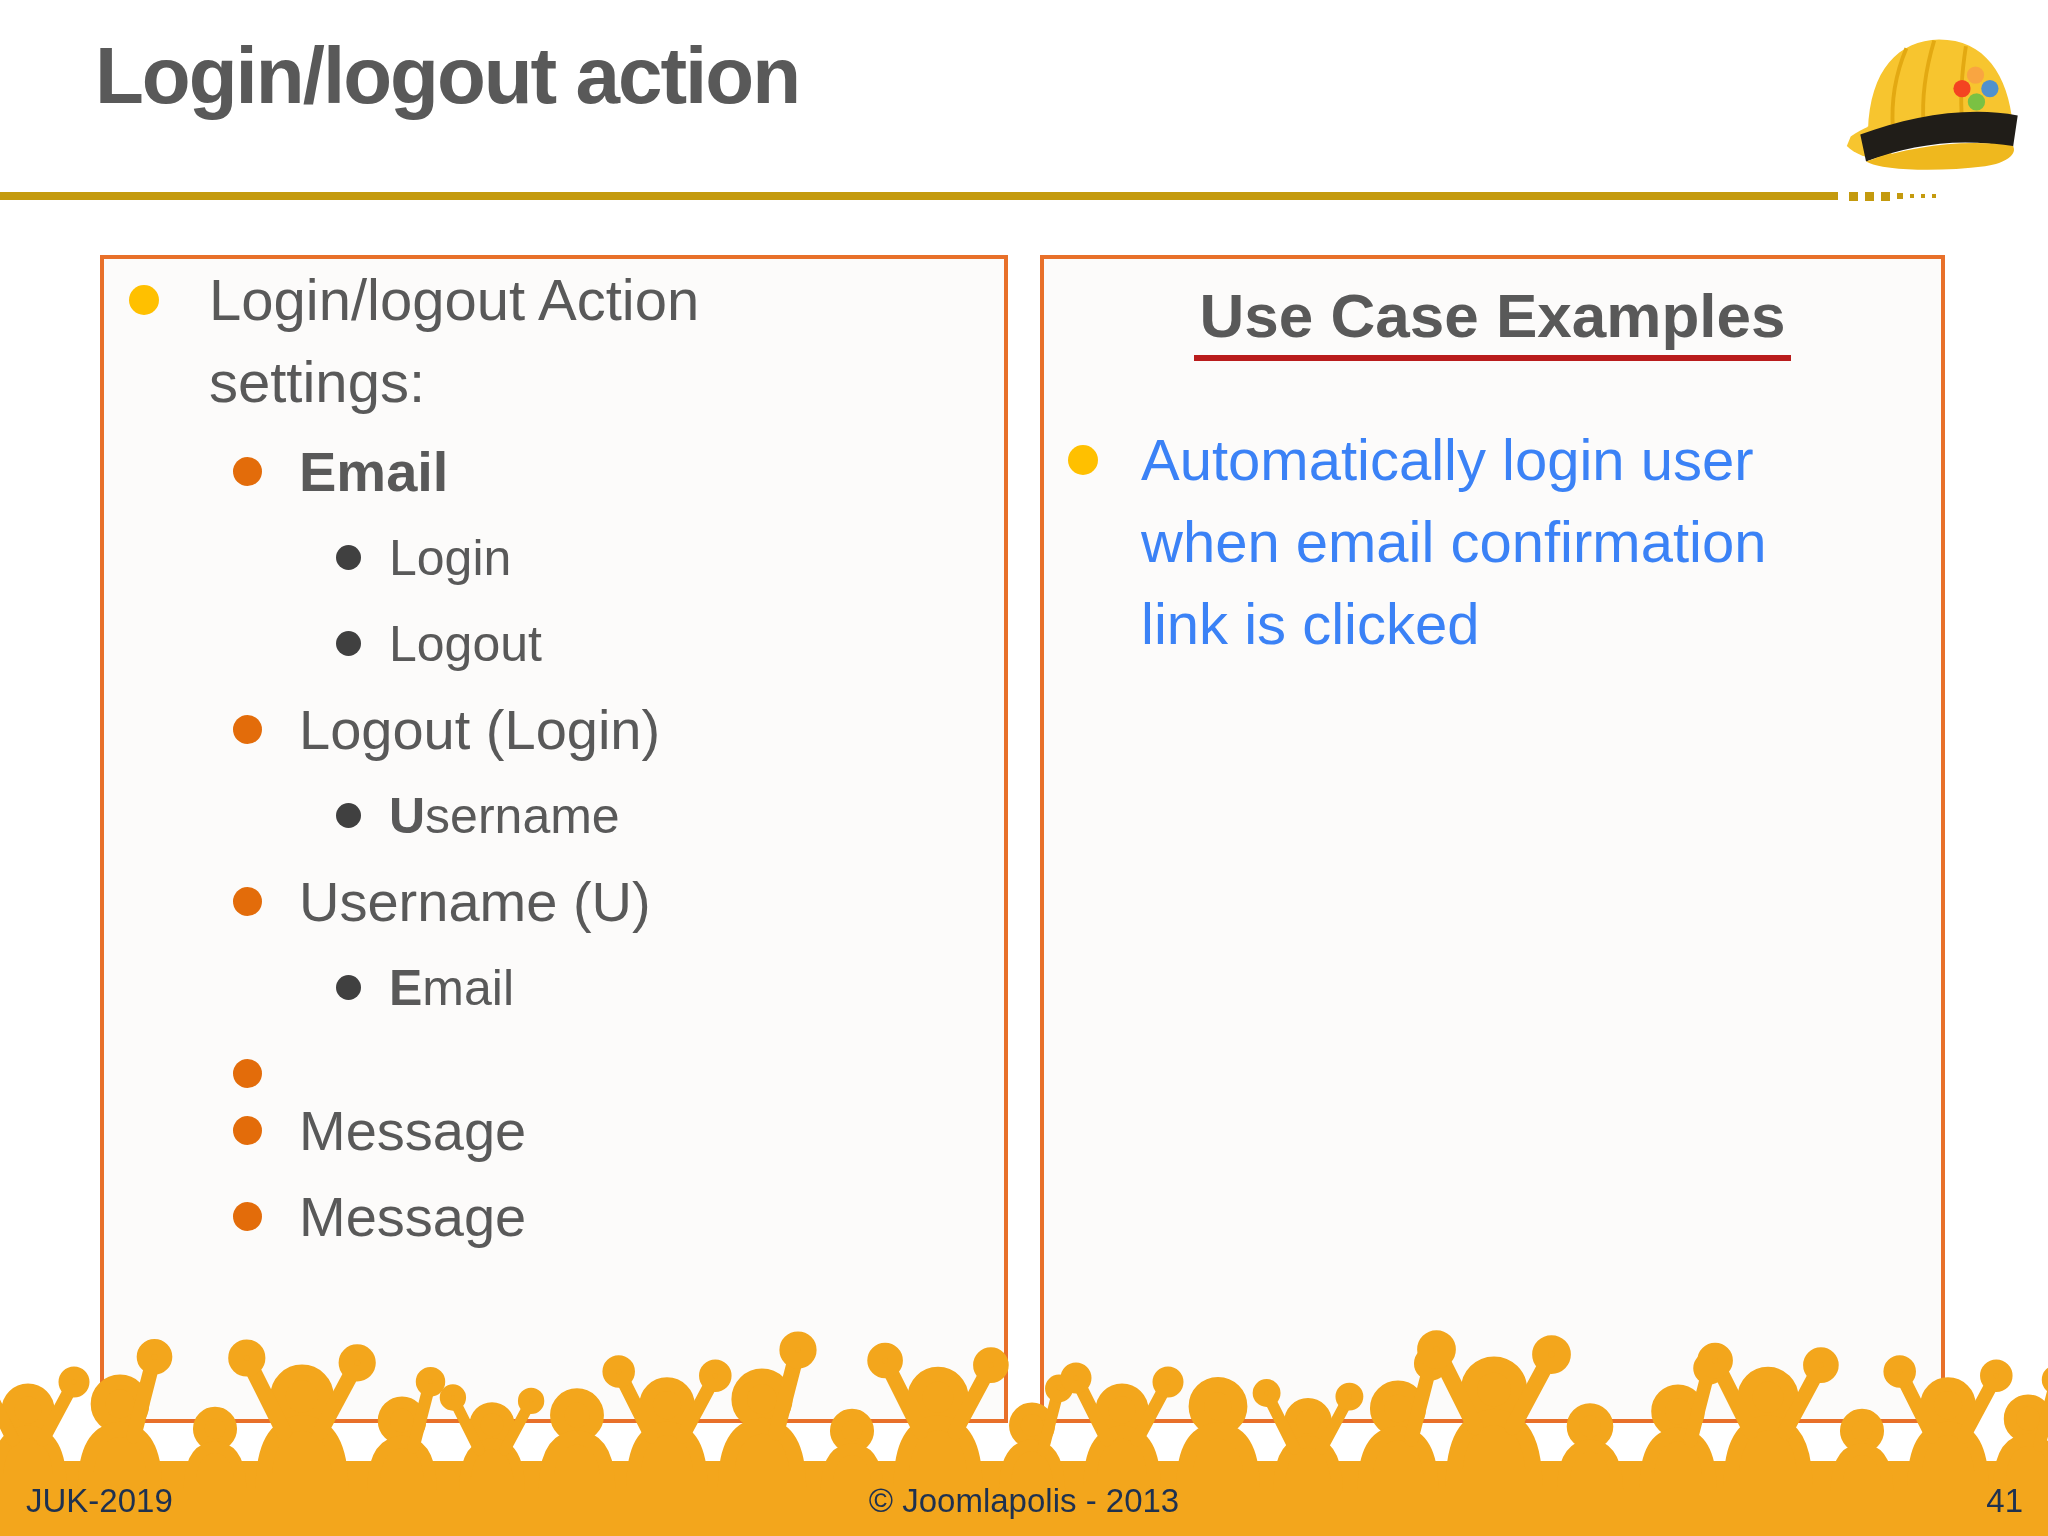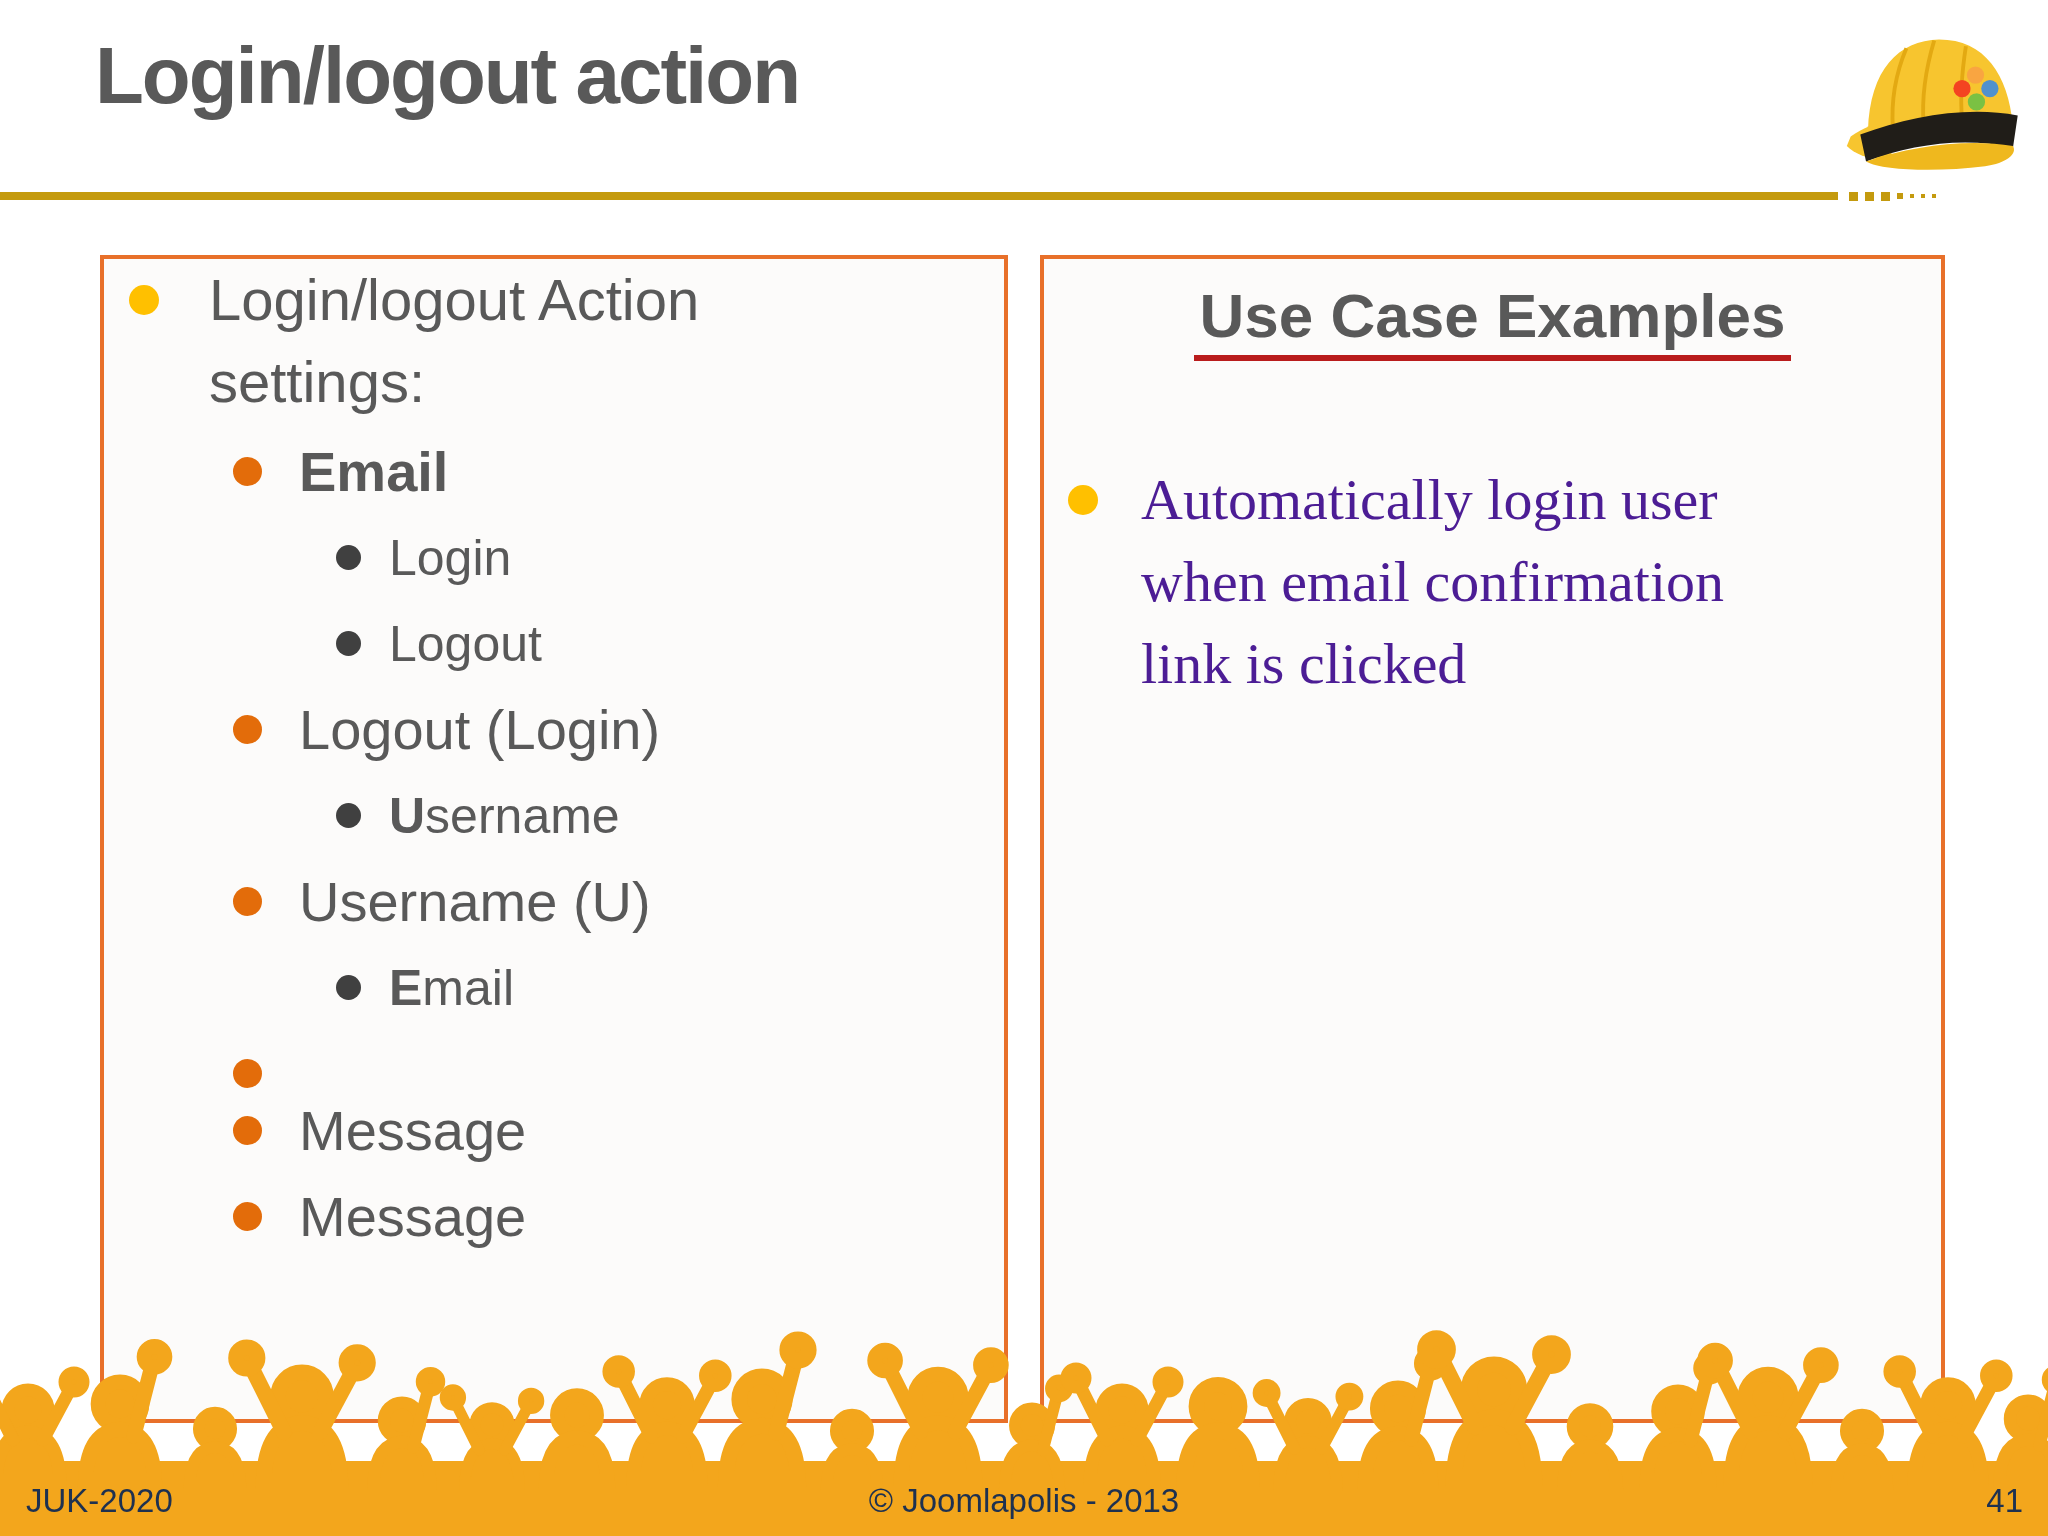--- a/index.html
+++ b/index.html
@@ -50,21 +50,21 @@
   .lv3 .txt{font-size:50px;line-height:86px;}
   .bold{font-weight:bold;}
   
   .usecase-heading{
     margin-top:20px;text-align:center;
     font-size:62px;font-weight:bold;color:#595959;line-height:74px;
   }
   .usecase-heading span{
     display:inline-block;border-bottom:6px solid #b91c1c;padding:0 6px 2px 6px;
   }
-  .usecase-item{display:flex;align-items:flex-start;padding-left:24px;margin-top:98px;color:#4c1d95;font-family:Liberation Serif, serif;}
+  .usecase-item{display:flex;align-items:flex-start;padding-left:24px;margin-top:58px;color:#3b82f6;}
   .usecase-item .dot{width:30px;height:30px;background:#FFC000;border-radius:50%;flex:0 0 auto;margin-top:26px;margin-right:43px;}
   .usecase-item .txt{font-size:58px;line-height:82px;max-width:660px;}
   
   .crowd{position:absolute;left:0;top:1326px;width:2048px;height:210px;z-index:5;}
   .footer{
     position:absolute;left:0;top:1478px;width:2048px;height:46px;z-index:6;
     color:#1E3150;font-size:33px;line-height:46px;
   }
   .footer .f-left{position:absolute;left:26px;}
   .footer .f-center{position:absolute;left:0;width:100%;text-align:center;}
@@ -215,16 +215,16 @@
     <use href="#fig-plain" transform="translate(1590,146) scale(0.95)"></use>
     <use href="#fig-one" transform="translate(1678,142) scale(1.05)"></use>
     <use href="#fig-v" transform="translate(1768,138) scale(1.15)"></use>
     <use href="#fig-plain" transform="translate(1862,148) scale(0.9)"></use>
     <use href="#fig-v" transform="translate(1948,140) scale(1.05)"></use>
     <use href="#fig-one" transform="translate(2028,144) scale(0.95)"></use>
   </g>
 </svg>
 
 <div class="footer">
-  <span class="f-left">JUK-2020</span>
+  <span class="f-left">JUK-2019</span>
   <span class="f-center">© Joomlapolis - 2013</span>
   <span class="f-right">41</span>
 </div>
 
 </body></html>

